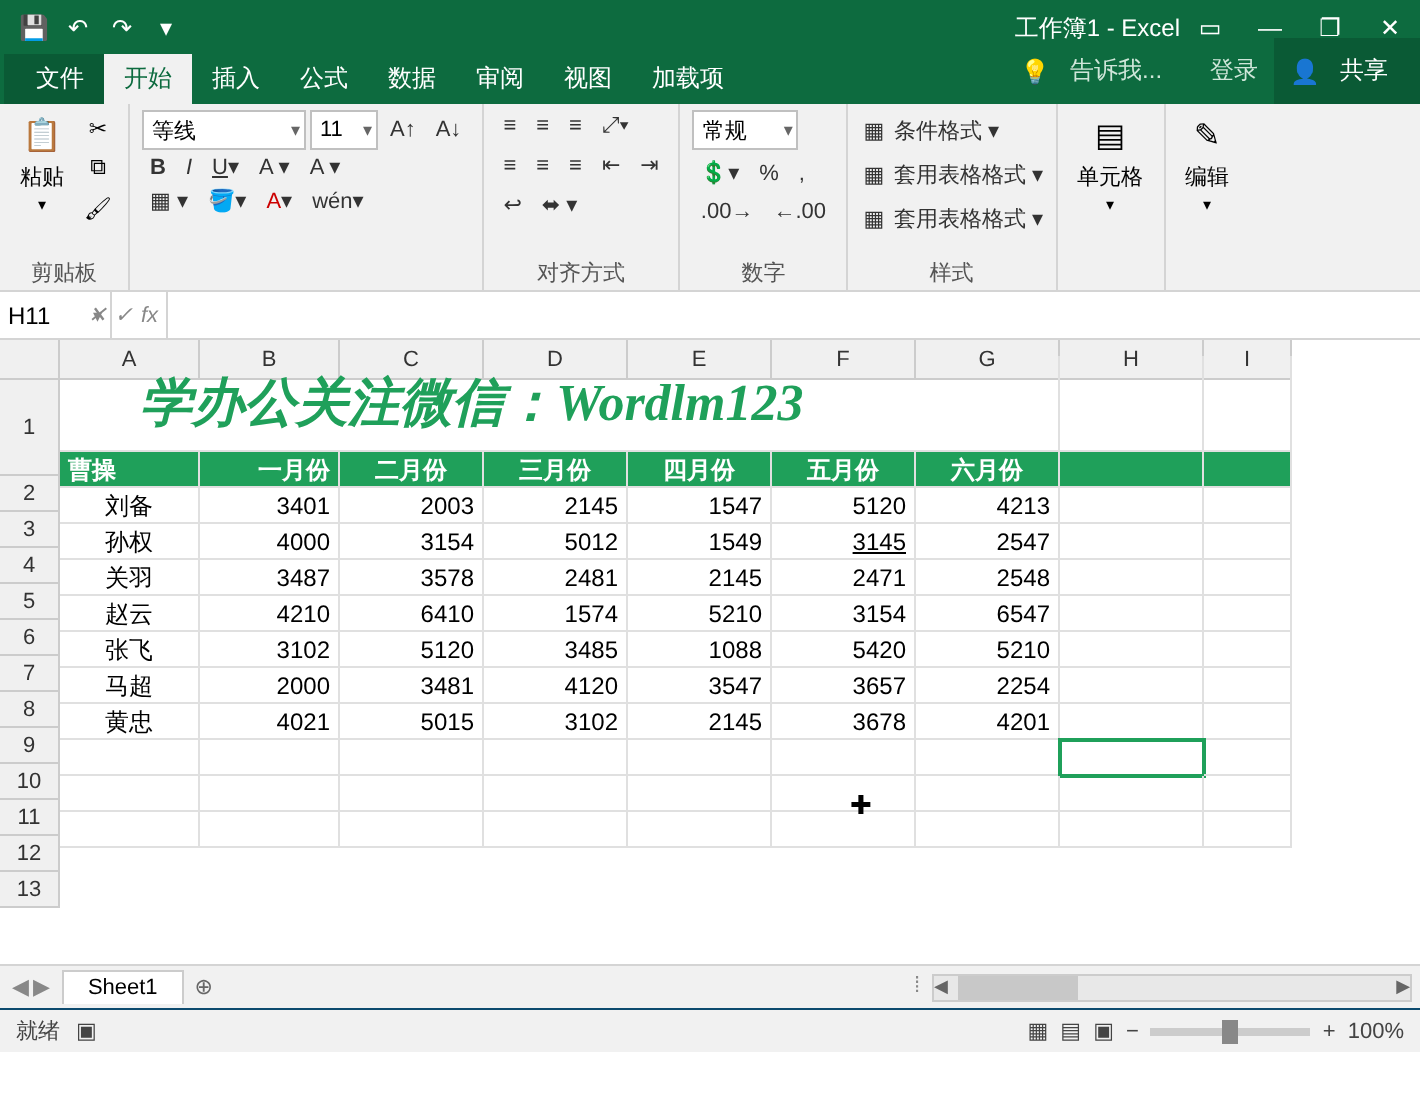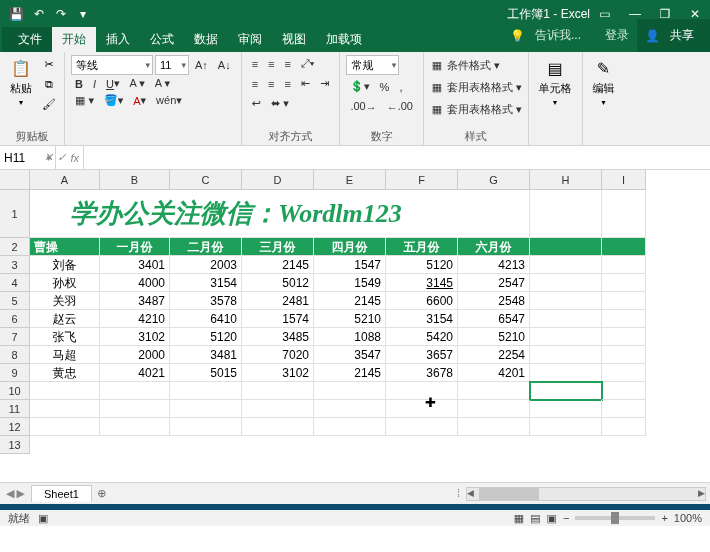--- a/index.html
+++ b/index.html
@@ -47,21 +47,21 @@
 .fx-input { flex: 1; padding: 0 4px; height: 100%; display: flex; align-items: center; }
 
 
 .grid-wrap { position: relative; height: 312px; overflow: hidden; }
 .corner { position: absolute; left: 0; top: 0; width: 30px; height: 20px; background: #f0f0f0; border-right: 1px solid #ccc; border-bottom: 1px solid #ccc; }
 .col-hdr { position: absolute; left: 30px; top: 0; height: 20px; display: flex; }
 .col-hdr div { border-right: 1px solid #ccc; border-bottom: 1px solid #ccc; background: #f0f0f0; text-align: center; font-size: 11px; color: #333; line-height: 20px; }
 .row-hdr { position: absolute; left: 0; top: 20px; width: 30px; }
 .row-hdr div { height: 18px; border-right: 1px solid #ccc; border-bottom: 1px solid #ccc; background: #f0f0f0; text-align: center; font-size: 11px; color: #333; line-height: 18px; }
 .row-hdr div.tall { height: 48px; line-height: 48px; }
-.cells { position: absolute; left: 30px; top: 20px; }
+.cells { position: absolute; left: 30px; top: 8px; }
 .crow { display: flex; }
 .cell { border-right: 1px solid #e0e0e0; border-bottom: 1px solid #e0e0e0; height: 18px; font-size: 12px; padding: 0 4px; line-height: 18px; overflow: hidden; white-space: nowrap; font-family: "SimSun", sans-serif; }
 .cell.r { text-align: right; }
 .cell.c { text-align: center; }
 .banner { height: 48px; font-size: 26px; font-weight: bold; color: #1fa05a; font-style: italic; display: flex; align-items: center; padding-left: 40px; font-family: "Microsoft YaHei"; }
 .hdr-row .cell { background: #1fa05a; color: #fff; font-weight: bold; font-family: "Microsoft YaHei"; }
 .sel-cell { outline: 2px solid #1fa05a; outline-offset: -1px; }
 .cursor-plus { position: absolute; font-size: 13px; color: #000; pointer-events: none; }
 
 
@@ -69,21 +69,21 @@
 .sheet-nav { display: flex; gap: 2px; padding: 0 6px; color: #888; }
 .sheet-tab { background: #fff; border: 1px solid #ccc; border-bottom: none; padding: 2px 12px; cursor: pointer; }
 .sheet-add { width: 20px; text-align: center; color: #666; cursor: pointer; }
 .scroll-h { flex: 1; display: flex; justify-content: flex-end; padding-right: 4px; }
 .scroll-track { width: 240px; height: 14px; background: #e8e8e8; border: 1px solid #ccc; position: relative; }
 .scroll-track .thumb { position: absolute; left: 12px; top: 0; width: 60px; height: 12px; background: #c8c8c8; }
 .scroll-track::before { content: "◀"; position: absolute; left: 0; font-size: 9px; color: #666; }
 .scroll-track::after { content: "▶"; position: absolute; right: 0; font-size: 9px; color: #666; }
 
 
-.status-bar { height: 22px; background: #f1f1f1; border-top: 6px solid #0c4a6e; display: flex; align-items: center; font-size: 11px; color: #444; padding: 0 8px; }
+.status-bar { height: 22px; background: #f1f1f1; border-top: 1px solid #0c4a6e; display: flex; align-items: center; font-size: 11px; color: #444; padding: 0 8px; }
 .status-bar .views { margin-left: auto; display: flex; align-items: center; gap: 6px; }
 .zoom-slider { width: 80px; height: 4px; background: #ccc; position: relative; }
 .zoom-slider::after { content: ""; width: 8px; height: 12px; background: #888; position: absolute; left: 36px; top: -4px; }
 </style>
 </head>
 <body>
 
 <div class="title-bar">
   <div class="qat">
     <span>💾</span>
@@ -272,21 +272,21 @@
       <div>13</div>
     </div>
   <div class="cells" id="cells">
       <div class="crow ">
         <div class="banner" style="width: 500px; border-right: 1px solid rgb(224, 224, 224); border-bottom: 1px solid rgb(224, 224, 224);">学办公关注微信：Wordlm123</div>
         <div class="cell " style="width: 72px; height: 48px;"></div>
         <div class="cell " style="width: 44px; height: 48px;"></div>
       </div>
       <div class="crow hdr-row">
         <div class="cell " style="width: 70px;">曹操</div>
-        <div class="cell c" style="width: 70px;">一月份</div>
+        <div class="cell c" style="width: 70px; text-align: right;">一月份</div>
         <div class="cell c" style="width: 72px;">二月份</div>
         <div class="cell c" style="width: 72px;">三月份</div>
         <div class="cell c" style="width: 72px;">四月份</div>
         <div class="cell c" style="width: 72px;">五月份</div>
         <div class="cell c" style="width: 72px;">六月份</div>
         <div class="cell " style="width: 72px;"></div>
         <div class="cell " style="width: 44px;"></div>
       </div>
       <div class="crow ">
         <div class="cell c" style="width: 70px;">刘备</div>
@@ -309,21 +309,21 @@
         <div class="cell r" style="width: 72px;">2547</div>
         <div class="cell " style="width: 72px;"></div>
         <div class="cell " style="width: 44px;"></div>
       </div>
       <div class="crow ">
         <div class="cell c" style="width: 70px;">关羽</div>
         <div class="cell r" style="width: 70px;">3487</div>
         <div class="cell r" style="width: 72px;">3578</div>
         <div class="cell r" style="width: 72px;">2481</div>
         <div class="cell r" style="width: 72px;">2145</div>
-        <div class="cell r" style="width: 72px;">6600</div>
+        <div class="cell r" style="width: 72px;">2471</div>
         <div class="cell r" style="width: 72px;">2548</div>
         <div class="cell " style="width: 72px;"></div>
         <div class="cell " style="width: 44px;"></div>
       </div>
       <div class="crow ">
         <div class="cell c" style="width: 70px;">赵云</div>
         <div class="cell r" style="width: 70px;">4210</div>
         <div class="cell r" style="width: 72px;">6410</div>
         <div class="cell r" style="width: 72px;">1574</div>
         <div class="cell r" style="width: 72px;">5210</div>
@@ -340,21 +340,21 @@
         <div class="cell r" style="width: 72px;">1088</div>
         <div class="cell r" style="width: 72px;">5420</div>
         <div class="cell r" style="width: 72px;">5210</div>
         <div class="cell " style="width: 72px;"></div>
         <div class="cell " style="width: 44px;"></div>
       </div>
       <div class="crow ">
         <div class="cell c" style="width: 70px;">马超</div>
         <div class="cell r" style="width: 70px;">2000</div>
         <div class="cell r" style="width: 72px;">3481</div>
-        <div class="cell r" style="width: 72px;">7020</div>
+        <div class="cell r" style="width: 72px;">4120</div>
         <div class="cell r" style="width: 72px;">3547</div>
         <div class="cell r" style="width: 72px;">3657</div>
         <div class="cell r" style="width: 72px;">2254</div>
         <div class="cell " style="width: 72px;"></div>
         <div class="cell " style="width: 44px;"></div>
       </div>
       <div class="crow ">
         <div class="cell c" style="width: 70px;">黄忠</div>
         <div class="cell r" style="width: 70px;">4021</div>
         <div class="cell r" style="width: 72px;">5015</div>

